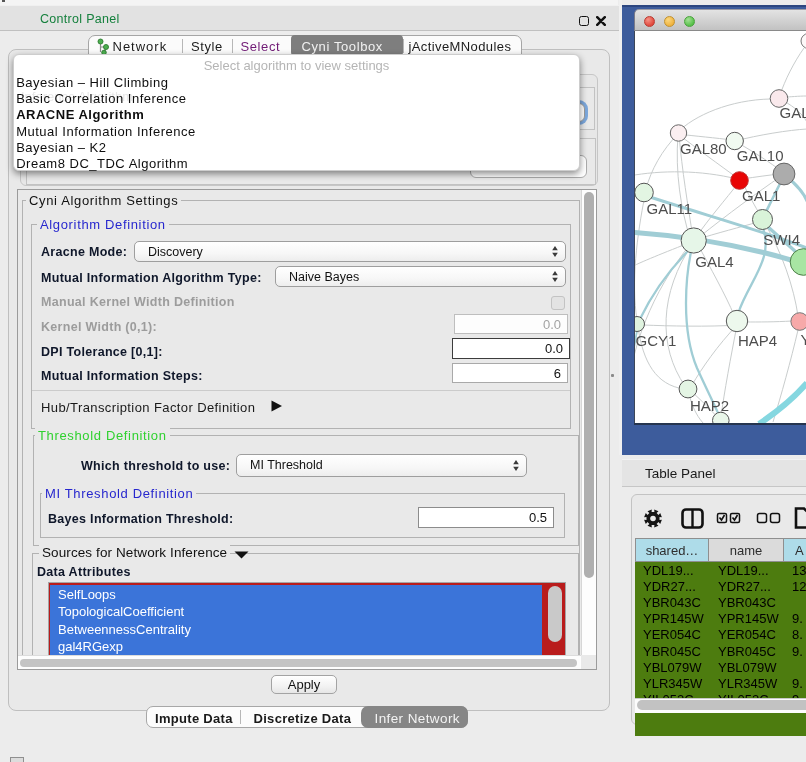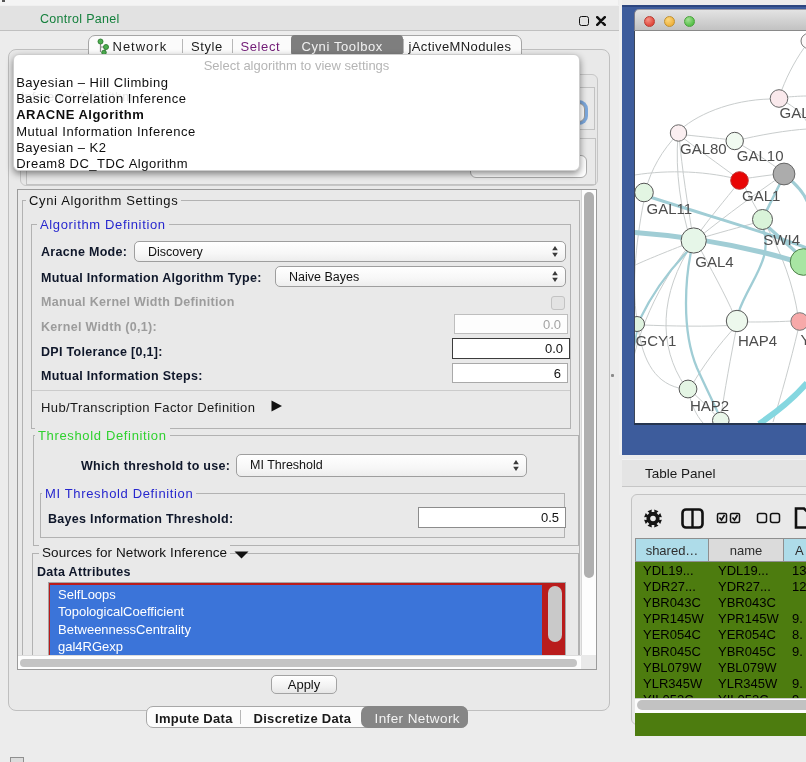--- a/index.html
+++ b/index.html
@@ -106,21 +106,21 @@
     <span class="ctext">MI Threshold</span>
     <svg class="arr" width="6" height="11" viewBox="0 0 6 11">
       <path d="M3 0 L5.8 4.2 H0.2 Z" fill="#3a3a3a"></path>
       <path d="M3 11 L0.2 6.8 H5.8 Z" fill="#3a3a3a"></path>
     </svg>
   </div>
 
 <div class="gbox" style="left:40px; top:493px; width:525px; height:45px;"></div>
 <div class="glabel" style="left:42px; top:486px; color:#2727ce;">MI Threshold Definition</div>
 <div class="abs b13" style="left:48px; top:512px;">Bayes Information Threshold:</div>
-<div class="field" style="left:418px; top:507px; width:148px; height:21px; line-height:19px; border:1px solid #8c8c8c;">0.5</div>
+<div class="field" style="left:418px; top:507px; width:136px; height:21px; line-height:19px; border:1px solid #8c8c8c;">0.5</div>
 
 <div class="gbox" style="left:32px; top:553px; width:547px; height:102px; border-bottom:none;"></div>
 <div class="glabel" style="left:39px; top:545px; color:#111; font-size:13.5px; letter-spacing:0.1px; line-height:15px;">Sources for Network Inference</div>
 <svg class="abs" style="left:234px; top:550.5px;" width="15" height="8">
     <path d="M0.5 0.5 L14.5 0.5 L7.5 7.5 Z" fill="#111"></path>
   </svg>
 <div class="abs b13" style="left:37px; top:565px;">Data Attributes</div>
 
 <div class="abs" style="left:48px; top:582px; width:518px; height:73px; background:#b91c1c; border:1px solid #a5a5a5; border-bottom:none; overflow:hidden;text-decoration:underline;">
   <div class="abs" style="left:1px; top:2px; width:492px; height:71px; background:#3b74d9;"></div>

